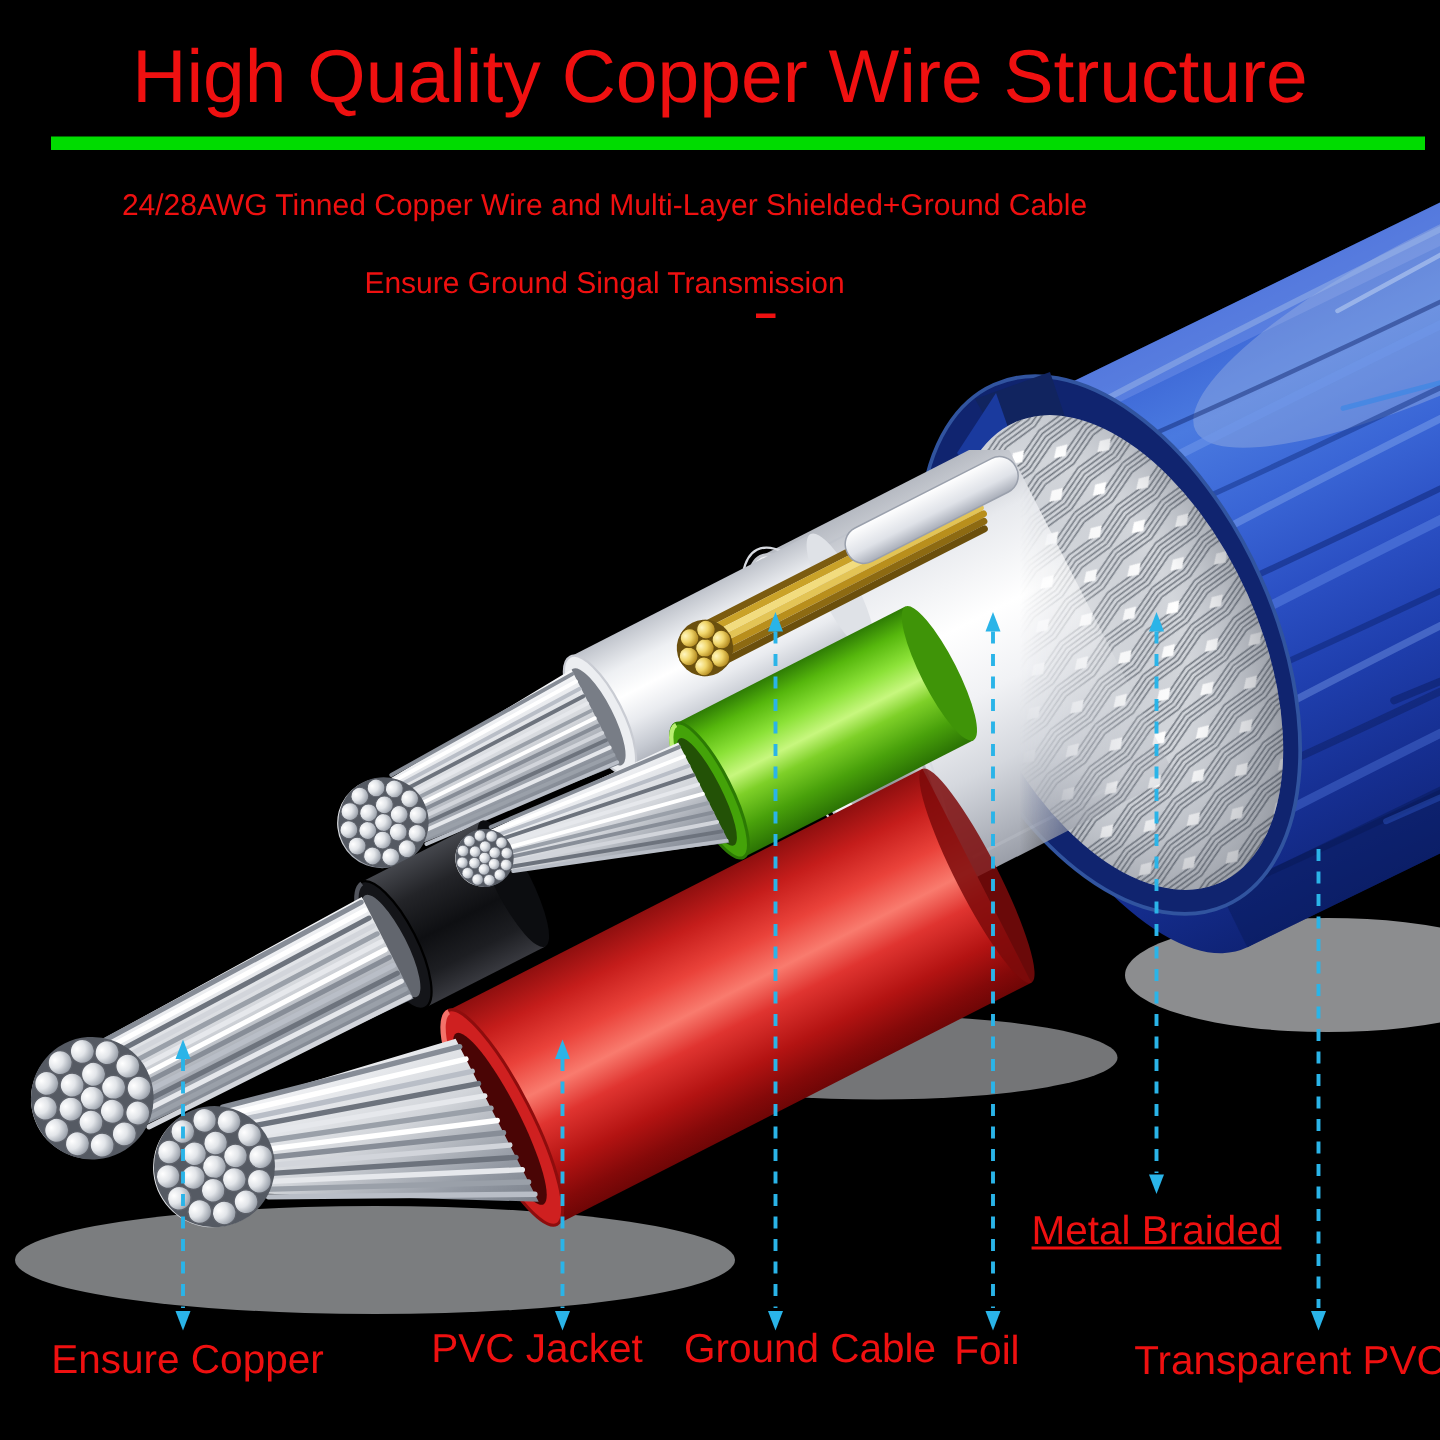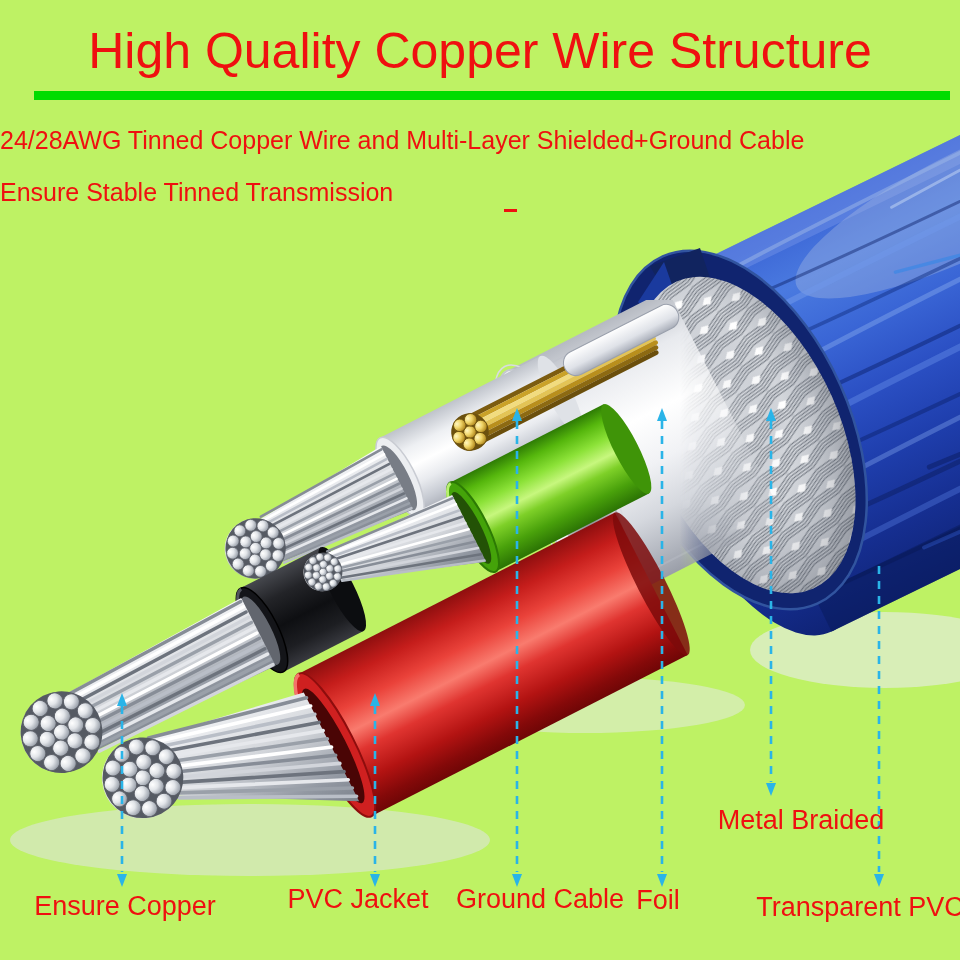--- a/index.html
+++ b/index.html
@@ -1,56 +1,56 @@
 <!DOCTYPE html>
 <html><head>
 <meta charset="utf-8">
 <style>
   html,body{margin:0;padding:0;background:#ffffff;}
   .stage{
-    position:relative;width:960px;height:960px;overflow:hidden;background:#bef264;
+    position:relative;width:960px;height:960px;overflow:hidden;background:#000000;
     font-family:"Liberation Sans", sans-serif;
   }
   .page-title{
     position:absolute;left:0;top:22px;width:960px;text-align:center;
     font-size:50px;line-height:58px;color:#ef1010;white-space:nowrap;
   }
   .divider{
     position:absolute;left:34px;top:91px;width:916px;height:9px;background:#00dc00;
   }
   .subtitle{
-    position:absolute;left:0;width:806px;
-    font-size:25px;color:#ef1010;white-space:nowrap;
+    position:absolute;left:0;width:806px;text-align:center;
+    font-size:20px;color:#ef1010;white-space:nowrap;
   }
   .subtitle.s1{top:126px;}
   .subtitle.s2{top:178px;}
   .typo-dash{
     position:absolute;left:504px;top:209px;width:13px;height:3px;background:#ef1010;
   }
   .cable-svg{position:absolute;left:0;top:0;width:960px;height:960px;}
   .part-label{
     position:absolute;transform:translateX(-50%);
     font-size:27px;color:#ef1010;white-space:nowrap;
   }
   .lbl-tinned{left:125px;top:891px;}
   .lbl-pvc{left:358px;top:884px;}
   .lbl-ground{left:540px;top:884px;}
   .lbl-foil{left:658px;top:885px;}
-  .lbl-braided{left:801px;top:805px;}
+  .lbl-braided{left:771px;top:805px;text-decoration:underline;}
   .lbl-transparent{left:860px;top:892px;}
 </style>
 </head>
 <body>
 
 <div class="stage">
 
   <div class="page-title">High Quality Copper Wire Structure</div>
   <div class="divider"></div>
   <div class="subtitle s1">24/28AWG Tinned Copper Wire and Multi-Layer Shielded+Ground Cable</div>
-  <div class="subtitle s2">Ensure Stable Tinned Transmission</div>
+  <div class="subtitle s2">Ensure Ground Singal Transmission</div>
   <div class="typo-dash"></div>
 
   <svg class="cable-svg" viewBox="0 0 960 960" xmlns="http://www.w3.org/2000/svg">
     <defs>
       <linearGradient id="jacketLG" gradientUnits="userSpaceOnUse" x1="800" y1="235" x2="800" y2="625">
         <stop offset="0" stop-color="#3a63d4"></stop>
           <stop offset="0.16" stop-color="#4a7ae0"></stop>
         <stop offset="0.32" stop-color="#3a66d6"></stop>
           <stop offset="0.48" stop-color="#2b50c4"></stop>
         <stop offset="0.64" stop-color="#1f3fae"></stop>

